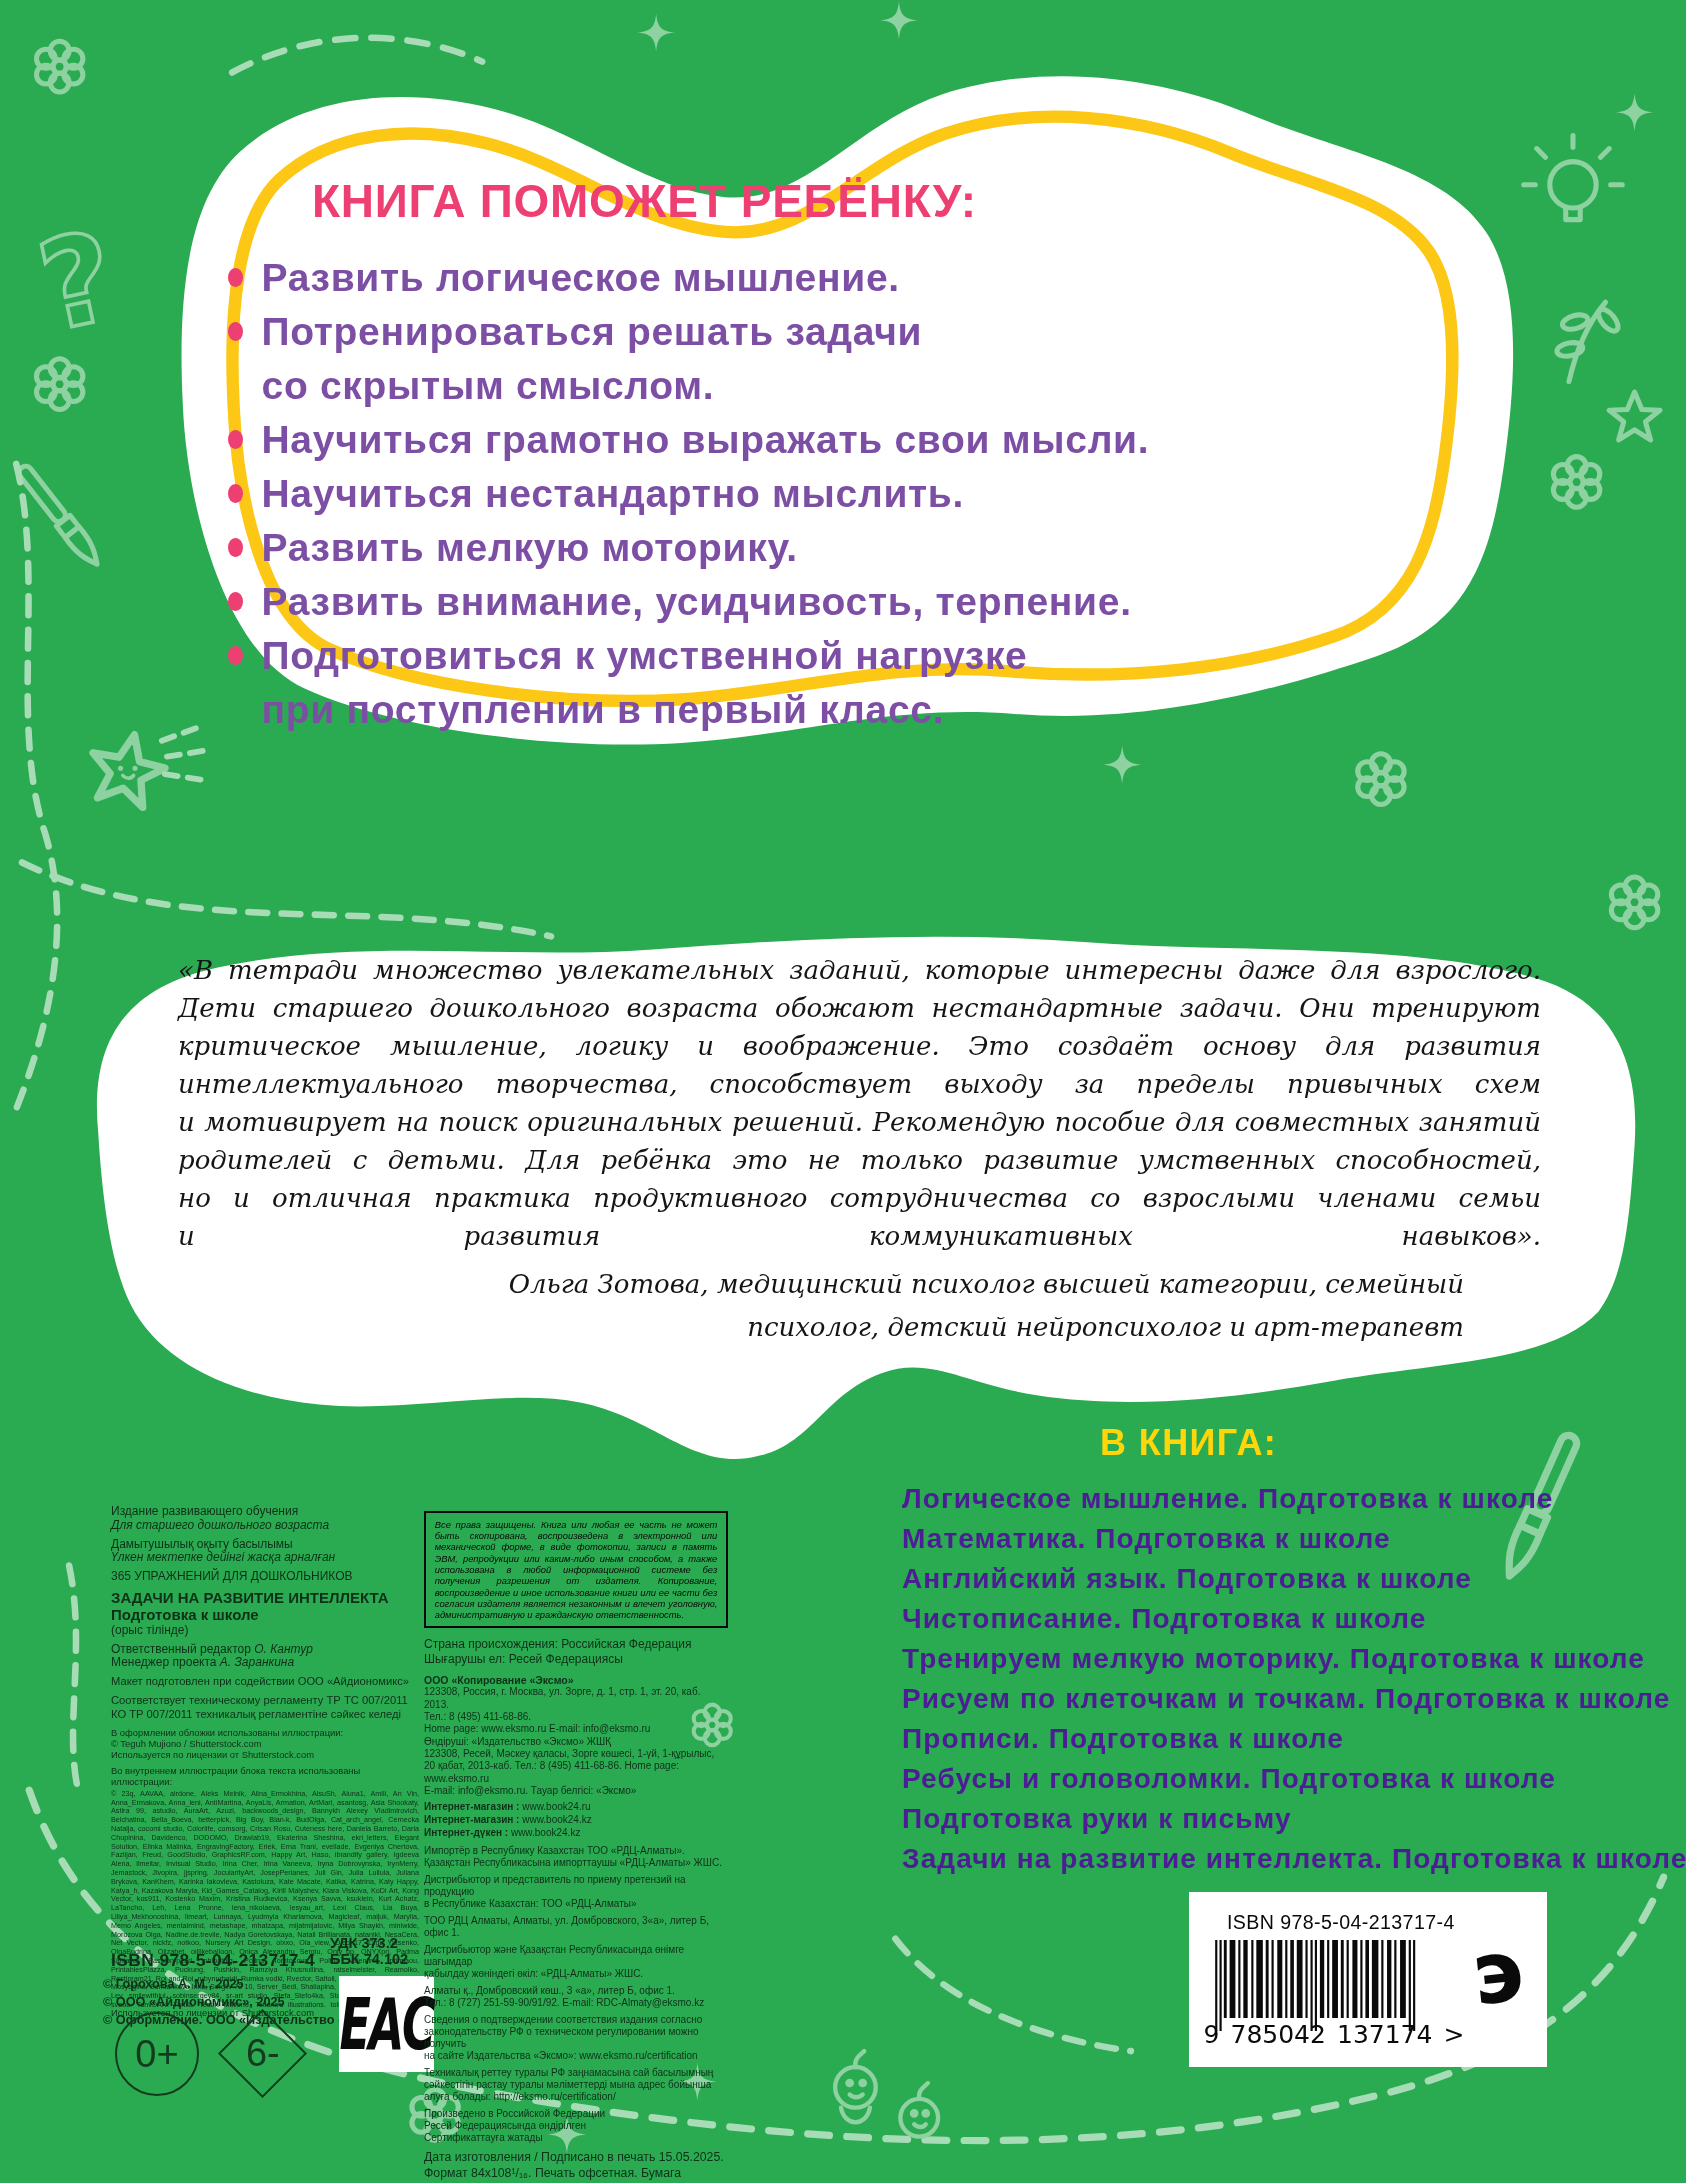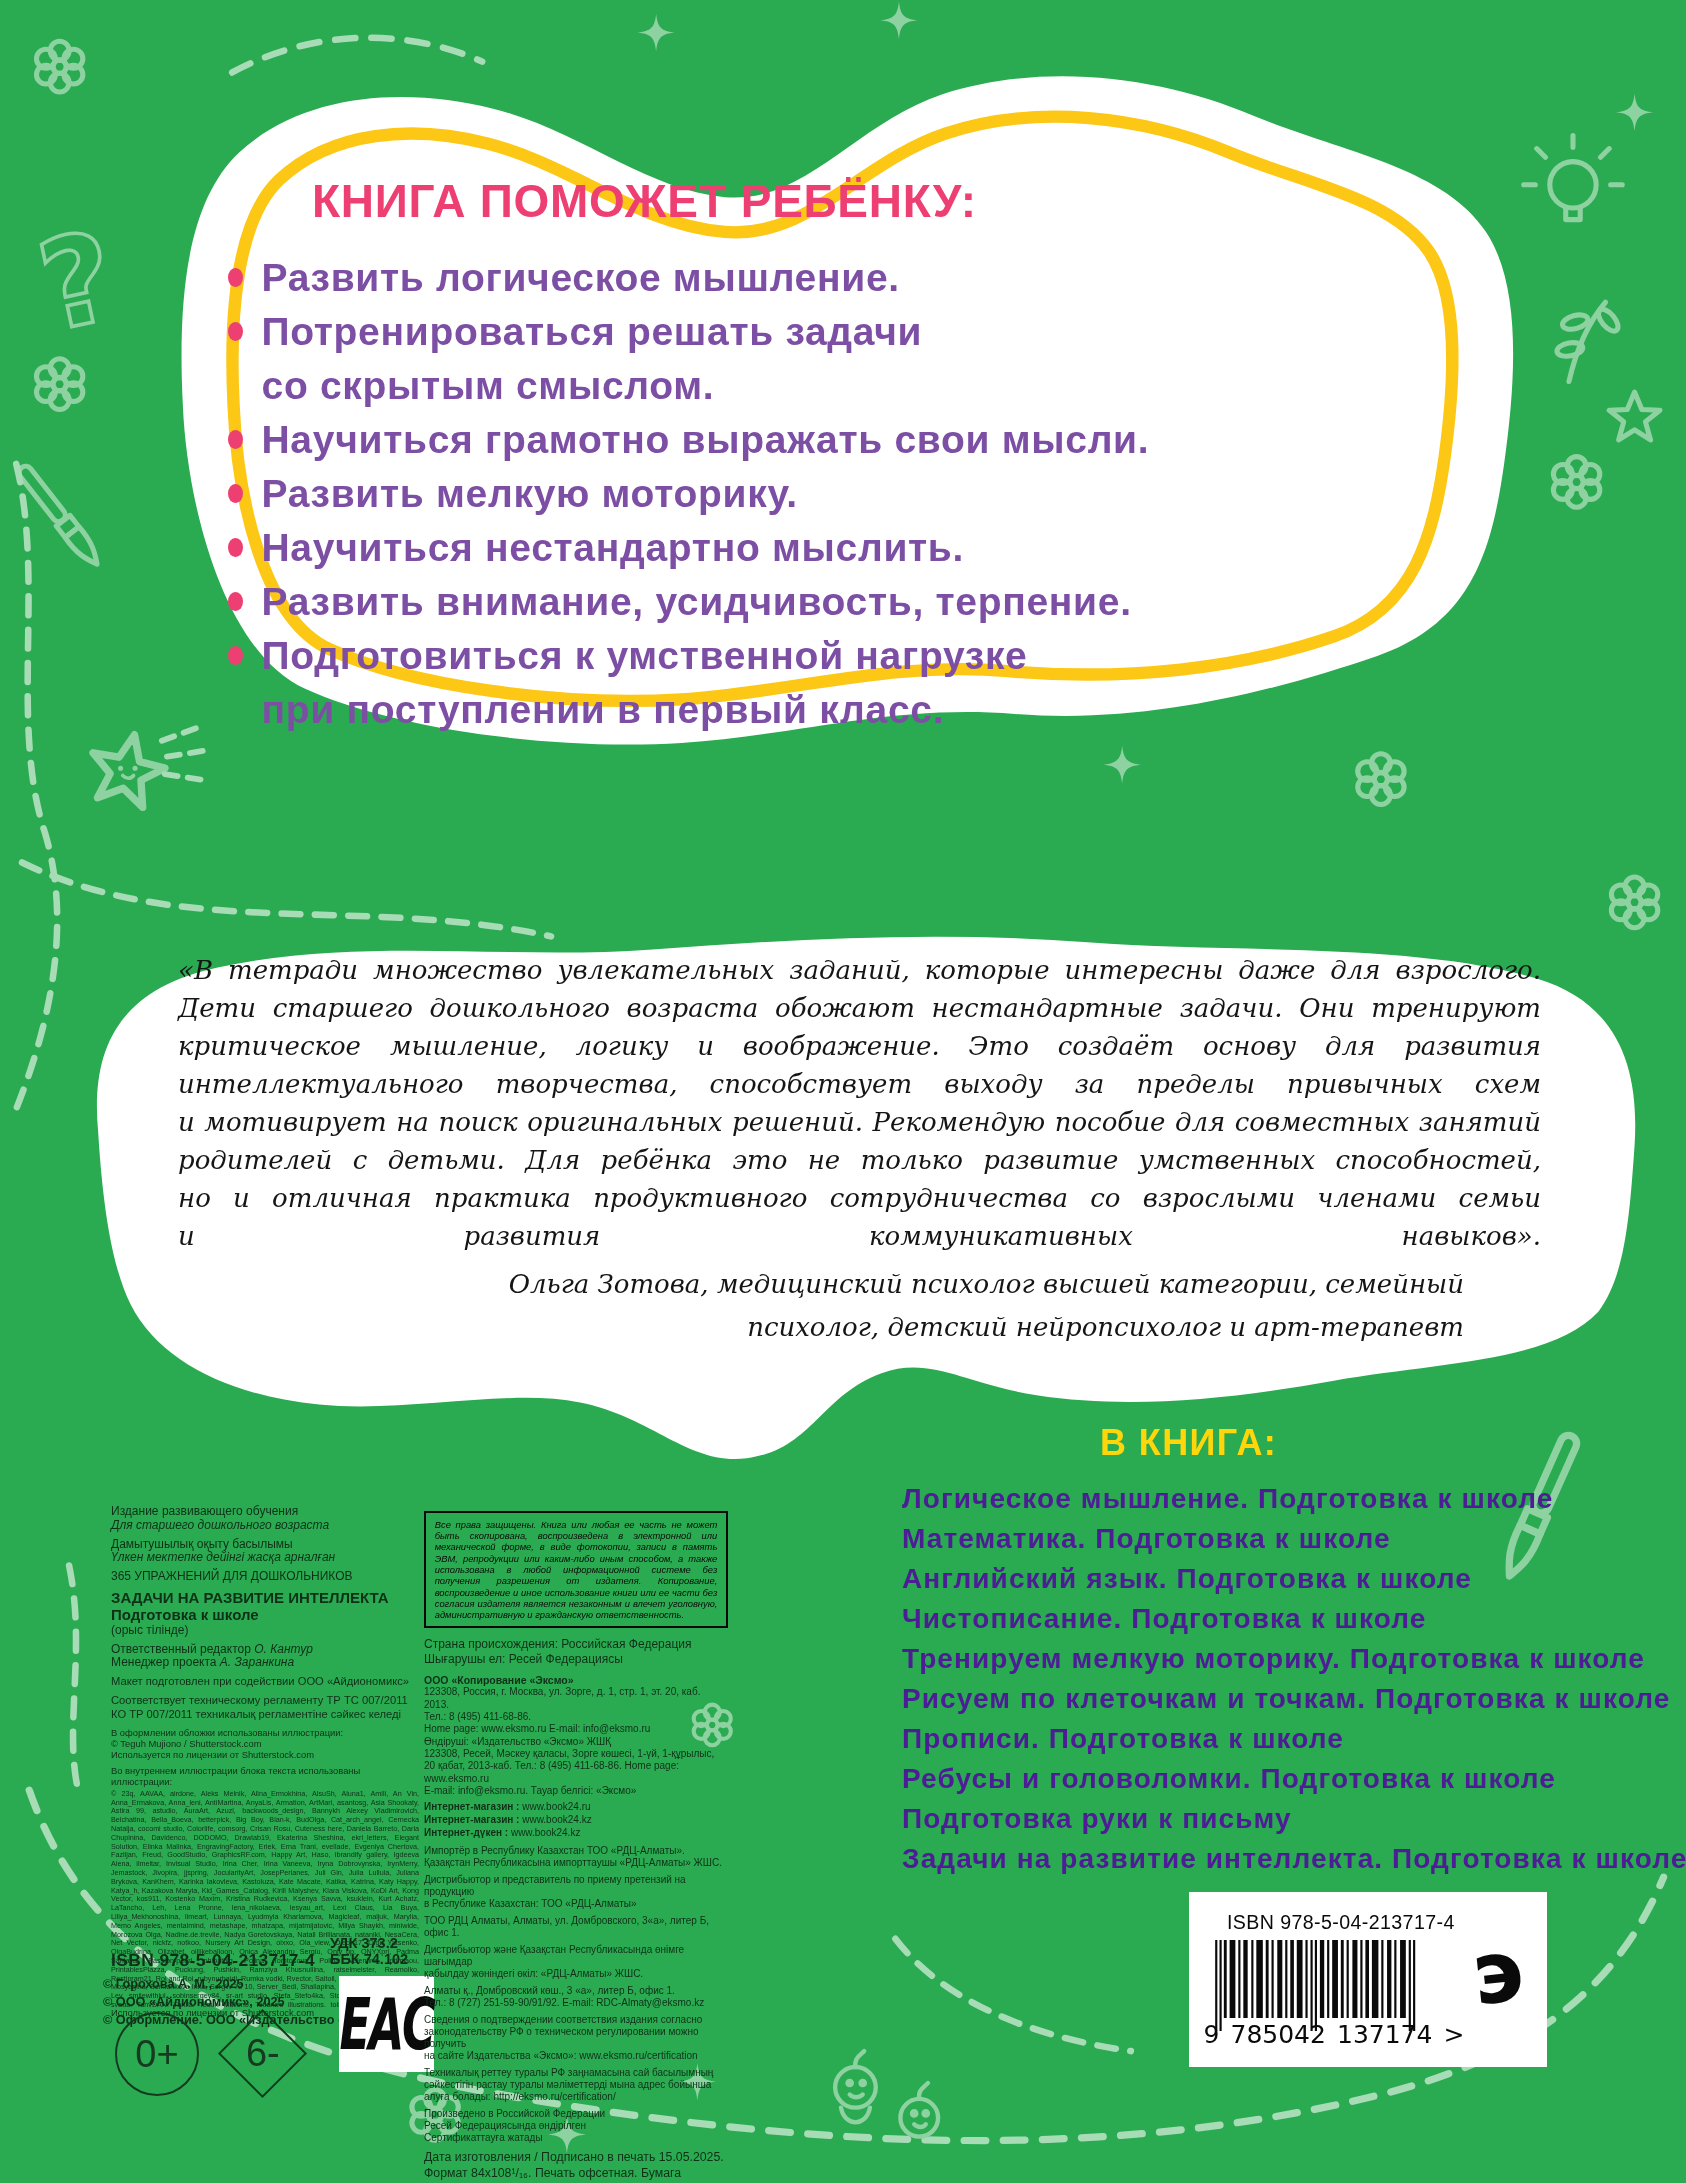--- a/index.html
+++ b/index.html
@@ -243,25 +243,25 @@
       <span class="b-dot"></span>
       <span class="b-text">Потренироваться решать задачи
 со скрытым смыслом.</span>
     </div>
   <div class="b-item">
       <span class="b-dot"></span>
       <span class="b-text">Научиться грамотно выражать свои мысли.</span>
     </div>
   <div class="b-item">
       <span class="b-dot"></span>
+      <span class="b-text">Научиться нестандартно мыслить.</span>
+    </div>
+  <div class="b-item">
+      <span class="b-dot"></span>
       <span class="b-text">Развить мелкую моторику.</span>
-    </div>
-  <div class="b-item">
-      <span class="b-dot"></span>
-      <span class="b-text">Научиться нестандартно мыслить.</span>
     </div>
   <div class="b-item">
       <span class="b-dot"></span>
       <span class="b-text">Развить внимание, усидчивость, терпение.</span>
     </div>
   <div class="b-item">
       <span class="b-dot"></span>
       <span class="b-text">Подготовиться к умственной нагрузке
 при поступлении в первый класс.</span>
     </div>

